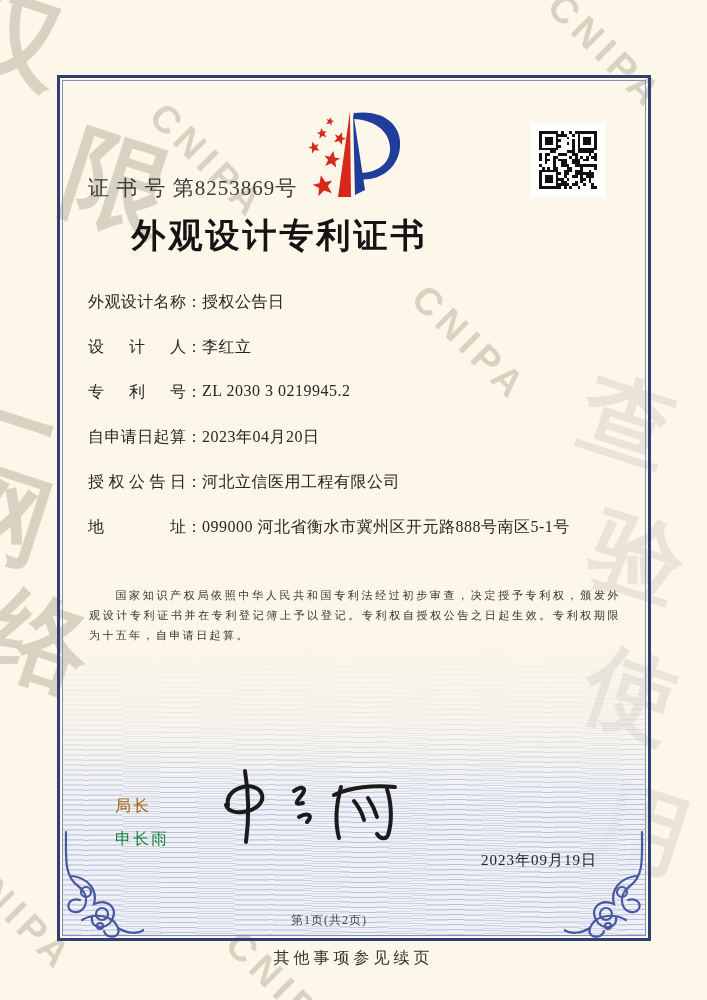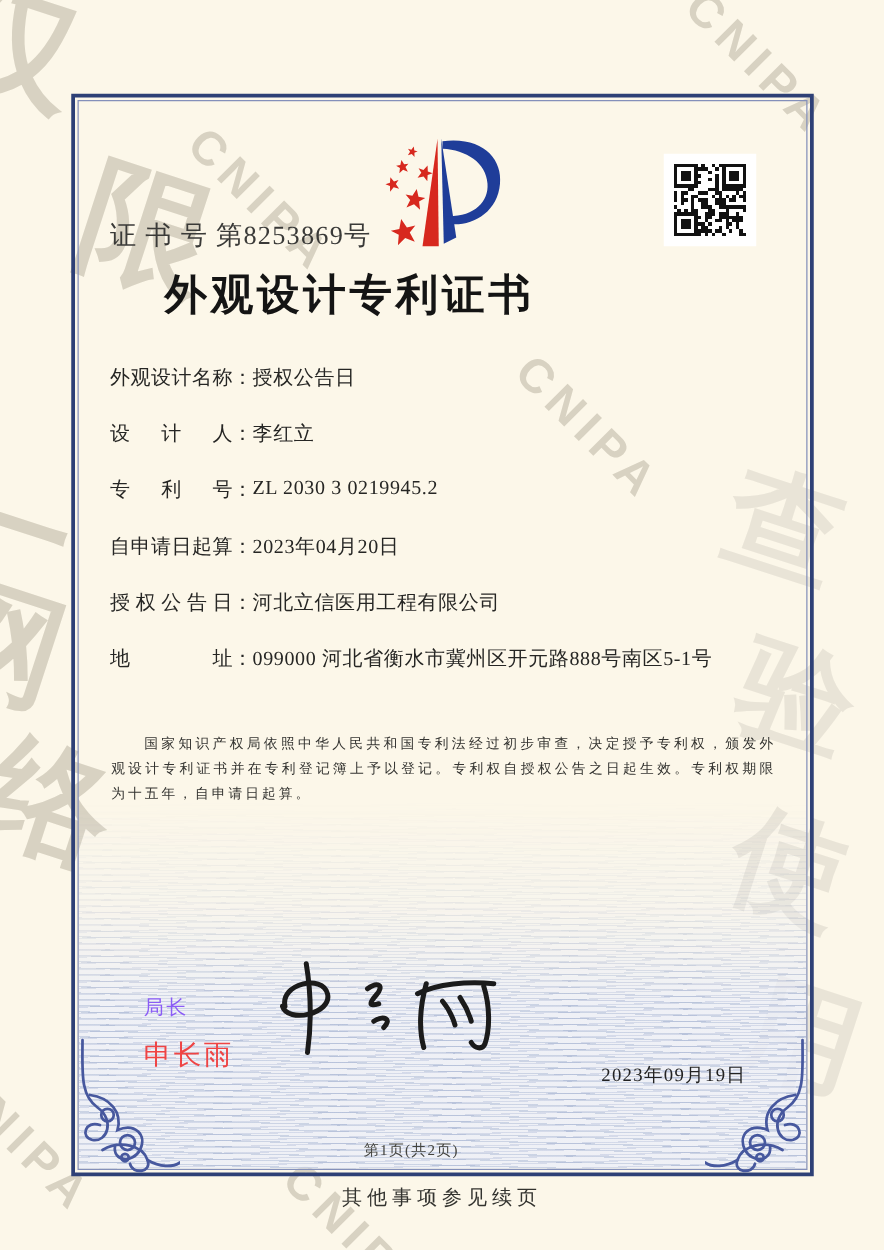--- a/index.html
+++ b/index.html
@@ -44,23 +44,23 @@
   .frow{position:relative;height:45px;}
   .flabel{display:inline-block;width:98px;text-align:justify;text-align-last:justify;vertical-align:top;font-family:Liberation Mono, monospace;}
   .fcolon{display:inline-block;vertical-align:top;}
   .fvalue{display:inline-block;vertical-align:top;letter-spacing:0.5px;}
   .fcell2{position:absolute;left:281px;top:0;}
 
   .body-text{position:absolute;left:89px;top:585px;width:532px;z-index:2;font-size:11px;
              color:#333330;line-height:20px;letter-spacing:2.4px;text-align:justify;}
   .body-text p{margin:0;text-indent:2.4em;}
 
-  .sig-label{position:absolute;left:115px;top:796px;font-size:16px;color:#8b5cf6;z-index:3;
+  .sig-label{position:absolute;left:115px;top:796px;font-size:16px;color:#a16207;z-index:3;
              font-family:"Liberation Sans","DejaVu Sans",sans-serif;letter-spacing:2px;}
-  .sig-name{position:absolute;left:115px;top:829px;font-size:22px;color:#ef4444;z-index:3;
+  .sig-name{position:absolute;left:115px;top:829px;font-size:16px;color:#15803d;z-index:3;
             font-family:"Liberation Sans","DejaVu Sans",sans-serif;letter-spacing:2px;}
   .sig-hand{position:absolute;left:198px;top:765px;z-index:3;}
   .issue-date{position:absolute;left:481px;top:851px;font-size:15px;color:#222;z-index:3;letter-spacing:1px;}
 
   .page-note{position:absolute;left:57px;top:912px;width:544px;text-align:center;
              font-size:12px;color:#44443f;z-index:3;letter-spacing:1px;}
   .footer-note{position:absolute;left:0;top:948px;width:707px;text-align:center;
                font-size:16px;color:#33332f;z-index:2;letter-spacing:4px;}
 </style>
 </head>

